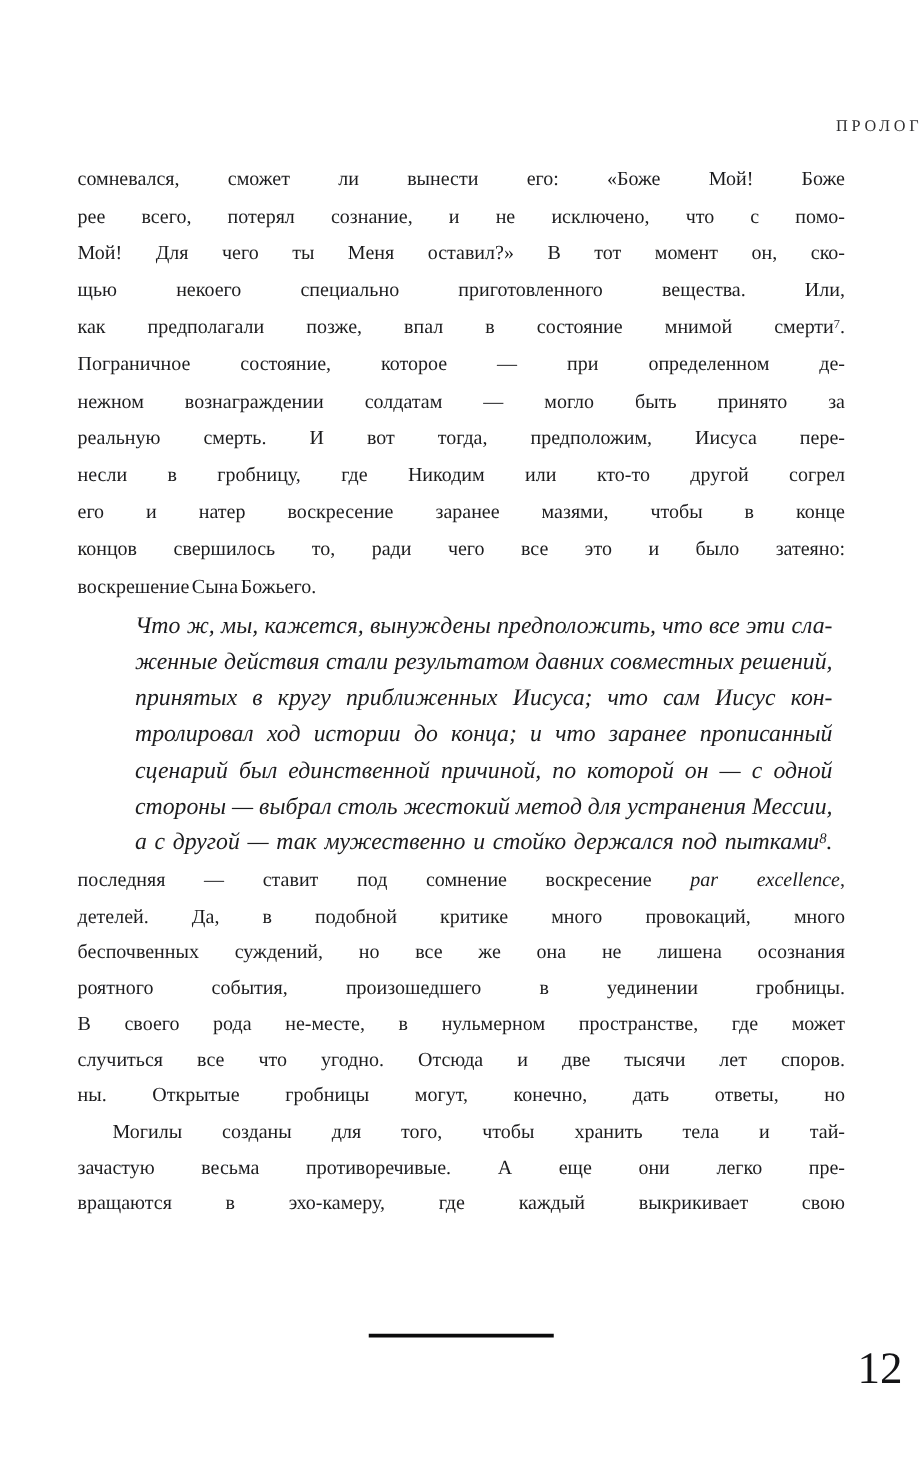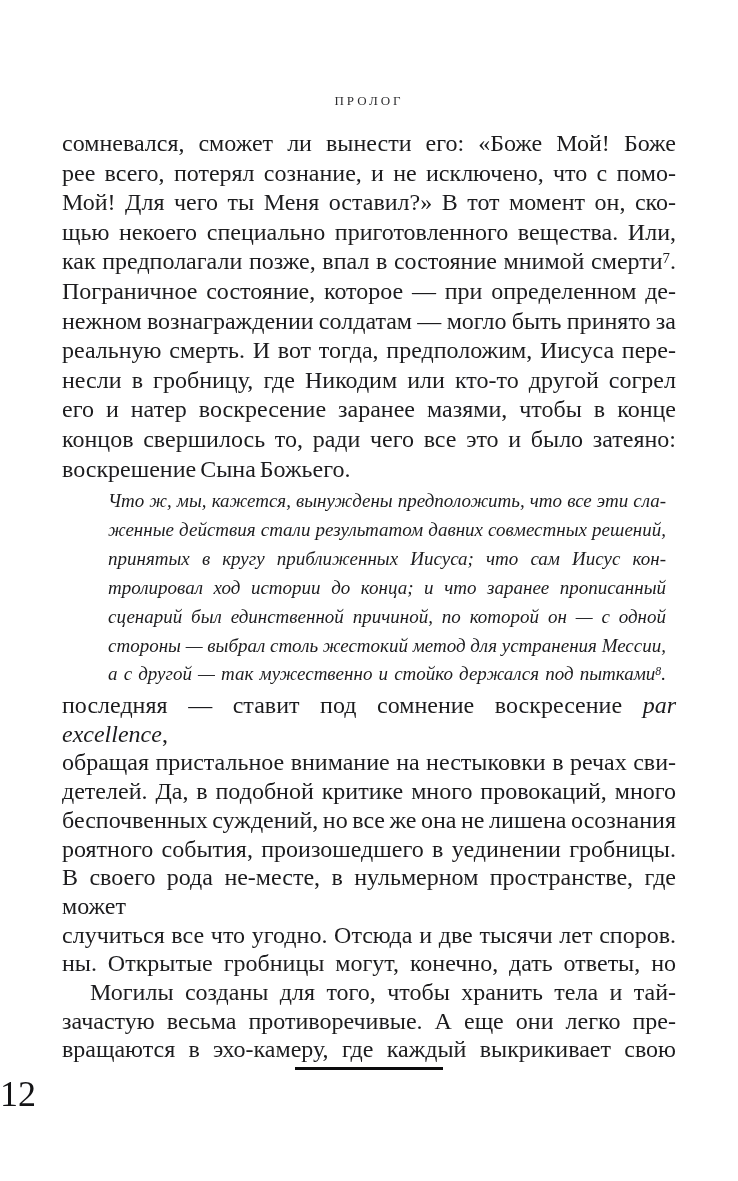--- a/index.html
+++ b/index.html
@@ -8,30 +8,30 @@
     width: 738px;
     height: 1181px;
     background: #ffffff;
     font-family: "Liberation Serif", "DejaVu Serif", serif;
     color: #1c1c1e;
     overflow: hidden;
   }
   .running-header {
     position: absolute;
     top: 93px; left: 0; right: 0;
-    text-align: center;
+    text-align: right;
     font-size: 13px;
     letter-spacing: 3px;
     color: #2e2e30;
   }
   .para { position: absolute; left: 62px; width: 614px; }
   .p1 { top: 129px; }
   .body2 { top: 691px; }
   .bl {
-    font-size: 24px;
+    font-size: 16px;
     line-height: 29.6px;
     word-spacing: -2px;
     text-align: justify;
     text-align-last: justify;
     white-space: normal;
   }
   .body2 .bl { line-height: 28.7px; }
   .bl.lastline { text-align-last: left; }
   .bl.indent { text-indent: 28px; }
   .quote {
@@ -49,21 +49,21 @@
   em { font-style: italic; }
   .footer-rule {
     position: absolute;
     top: 1067px; left: 295px;
     width: 148px; height: 3px;
     background: #0b0b0c;
   }
   .page-number {
     position: absolute;
     top: 1074px; left: 0; right: 16px;
-    text-align: left;
+    text-align: right;
     font-size: 36px;
     line-height: 40px;
     color: #141416;
   }
 </style>
 </head>
 <body>
 
 <div class="page">
 
@@ -90,21 +90,20 @@
     <div class="bl">принятых в кругу приближенных Иисуса; что сам Иисус кон-</div>
     <div class="bl">тролировал ход истории до конца; и что заранее прописанный</div>
     <div class="bl">сценарий был единственной причиной, по которой он — с одной</div>
     <div class="bl">стороны — выбрал столь жестокий метод для устранения Мессии,</div>
     <div class="bl"><span>а с другой — так мужественно и стойко держался под пытками</span><sup class="fn">8</sup><span>.</span></div>
   </div>
 
   <div class="para body2">
     <div>
       <div class="bl"><span>последняя — ставит под сомнение воскресение </span><em>par excellence</em><span>,</span></div>
-      <div class="bl">обращая пристальное внимание на нестыковки в речах сви-</div>
       <div class="bl">детелей. Да, в подобной критике много провокаций, много</div>
       <div class="bl">беспочвенных суждений, но все же она не лишена осознания</div>
       <div class="bl">роятного события, произошедшего в уединении гробницы.</div>
       <div class="bl">В своего рода не-месте, в нульмерном пространстве, где может</div>
       <div class="bl">случиться все что угодно. Отсюда и две тысячи лет споров.</div>
     </div>
     <div>
       <div class="bl">ны. Открытые гробницы могут, конечно, дать ответы, но</div>
       <div class="bl indent">Могилы созданы для того, чтобы хранить тела и тай-</div>
       <div class="bl">зачастую весьма противоречивые. А еще они легко пре-</div>

